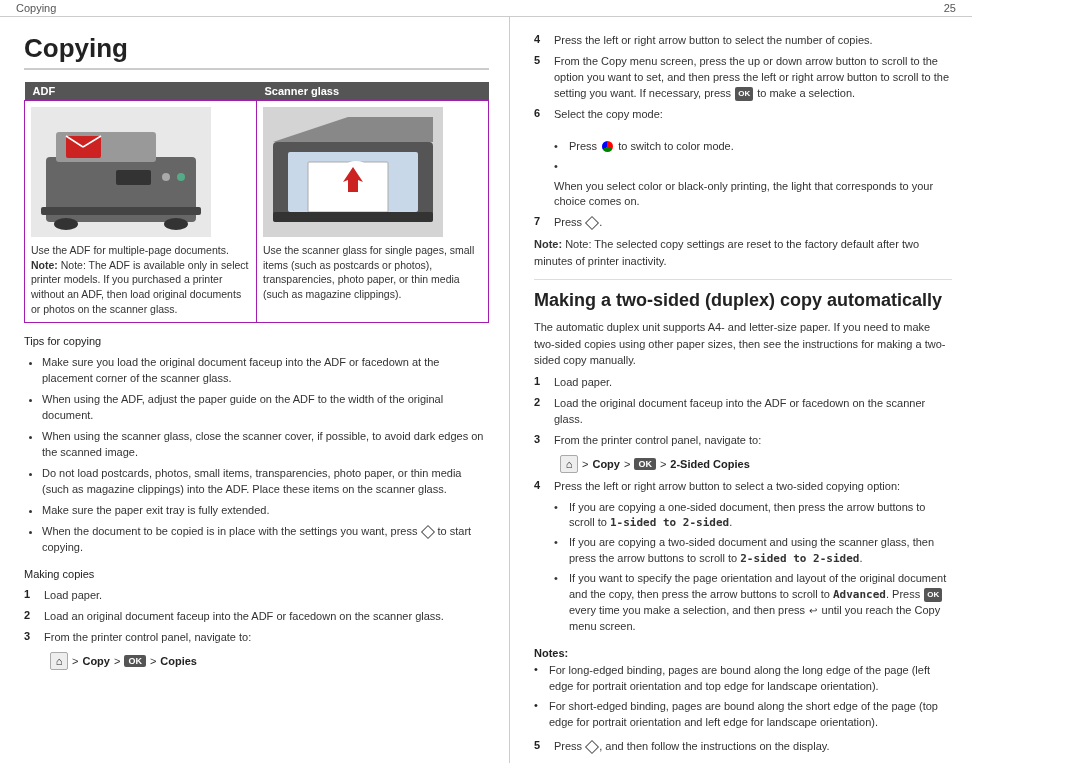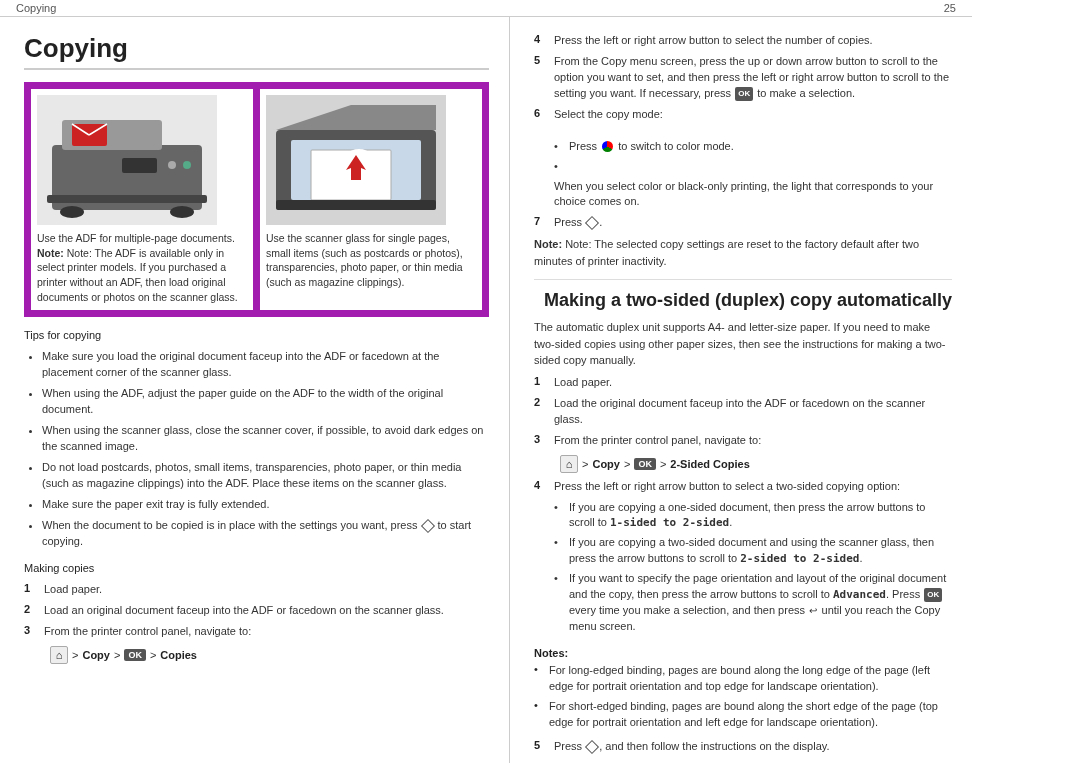--- a/index.html
+++ b/index.html
@@ -50,38 +50,37 @@
     h2.section-title {
       font-size: 11px;
       font-weight: normal;
       margin-bottom: 8px;
       margin-top: 12px;
     }
     h2.section-title-lg {
       font-size: 18px;
       font-weight: bold;
       margin-bottom: 8px;
-      text-align: right;
     }
     
     .image-table {
       width: 100%;
       border-collapse: collapse;
       margin-bottom: 10px;
     }
     .image-table th {
       background: #555;
       color: #fff;
       font-size: 11px;
       font-weight: bold;
       padding: 3px 8px;
       text-align: left;
     }
     .image-table td {
-      border: 7px solid #a21caf;
+      border: 1px solid #a21caf;
       padding: 6px;
       vertical-align: top;
       width: 50%;
     }
     .printer-img {
       width: 180px;
       height: 130px;
       background: #e8e8e8;
       display: flex;
       align-items: center;
@@ -278,20 +277,24 @@
     <span>25</span>
   </div>
 
   <div class="content-area">
 
     <div class="left-column">
       <h1 class="page-title">Copying</h1>
 
       <table class="image-table">
         <tbody>
+            <tr>
+          <th>ADF</th>
+          <th>Scanner glass</th>
+        </tr>
         <tr>
           <td>
 
             <div class="printer-img">
               <svg width="170" height="120" viewBox="0 0 170 120">
 
                 <rect x="10" y="45" width="150" height="65" rx="4" fill="#666"></rect>
 
                 <rect x="20" y="20" width="100" height="30" rx="3" fill="#999"></rect>
 

